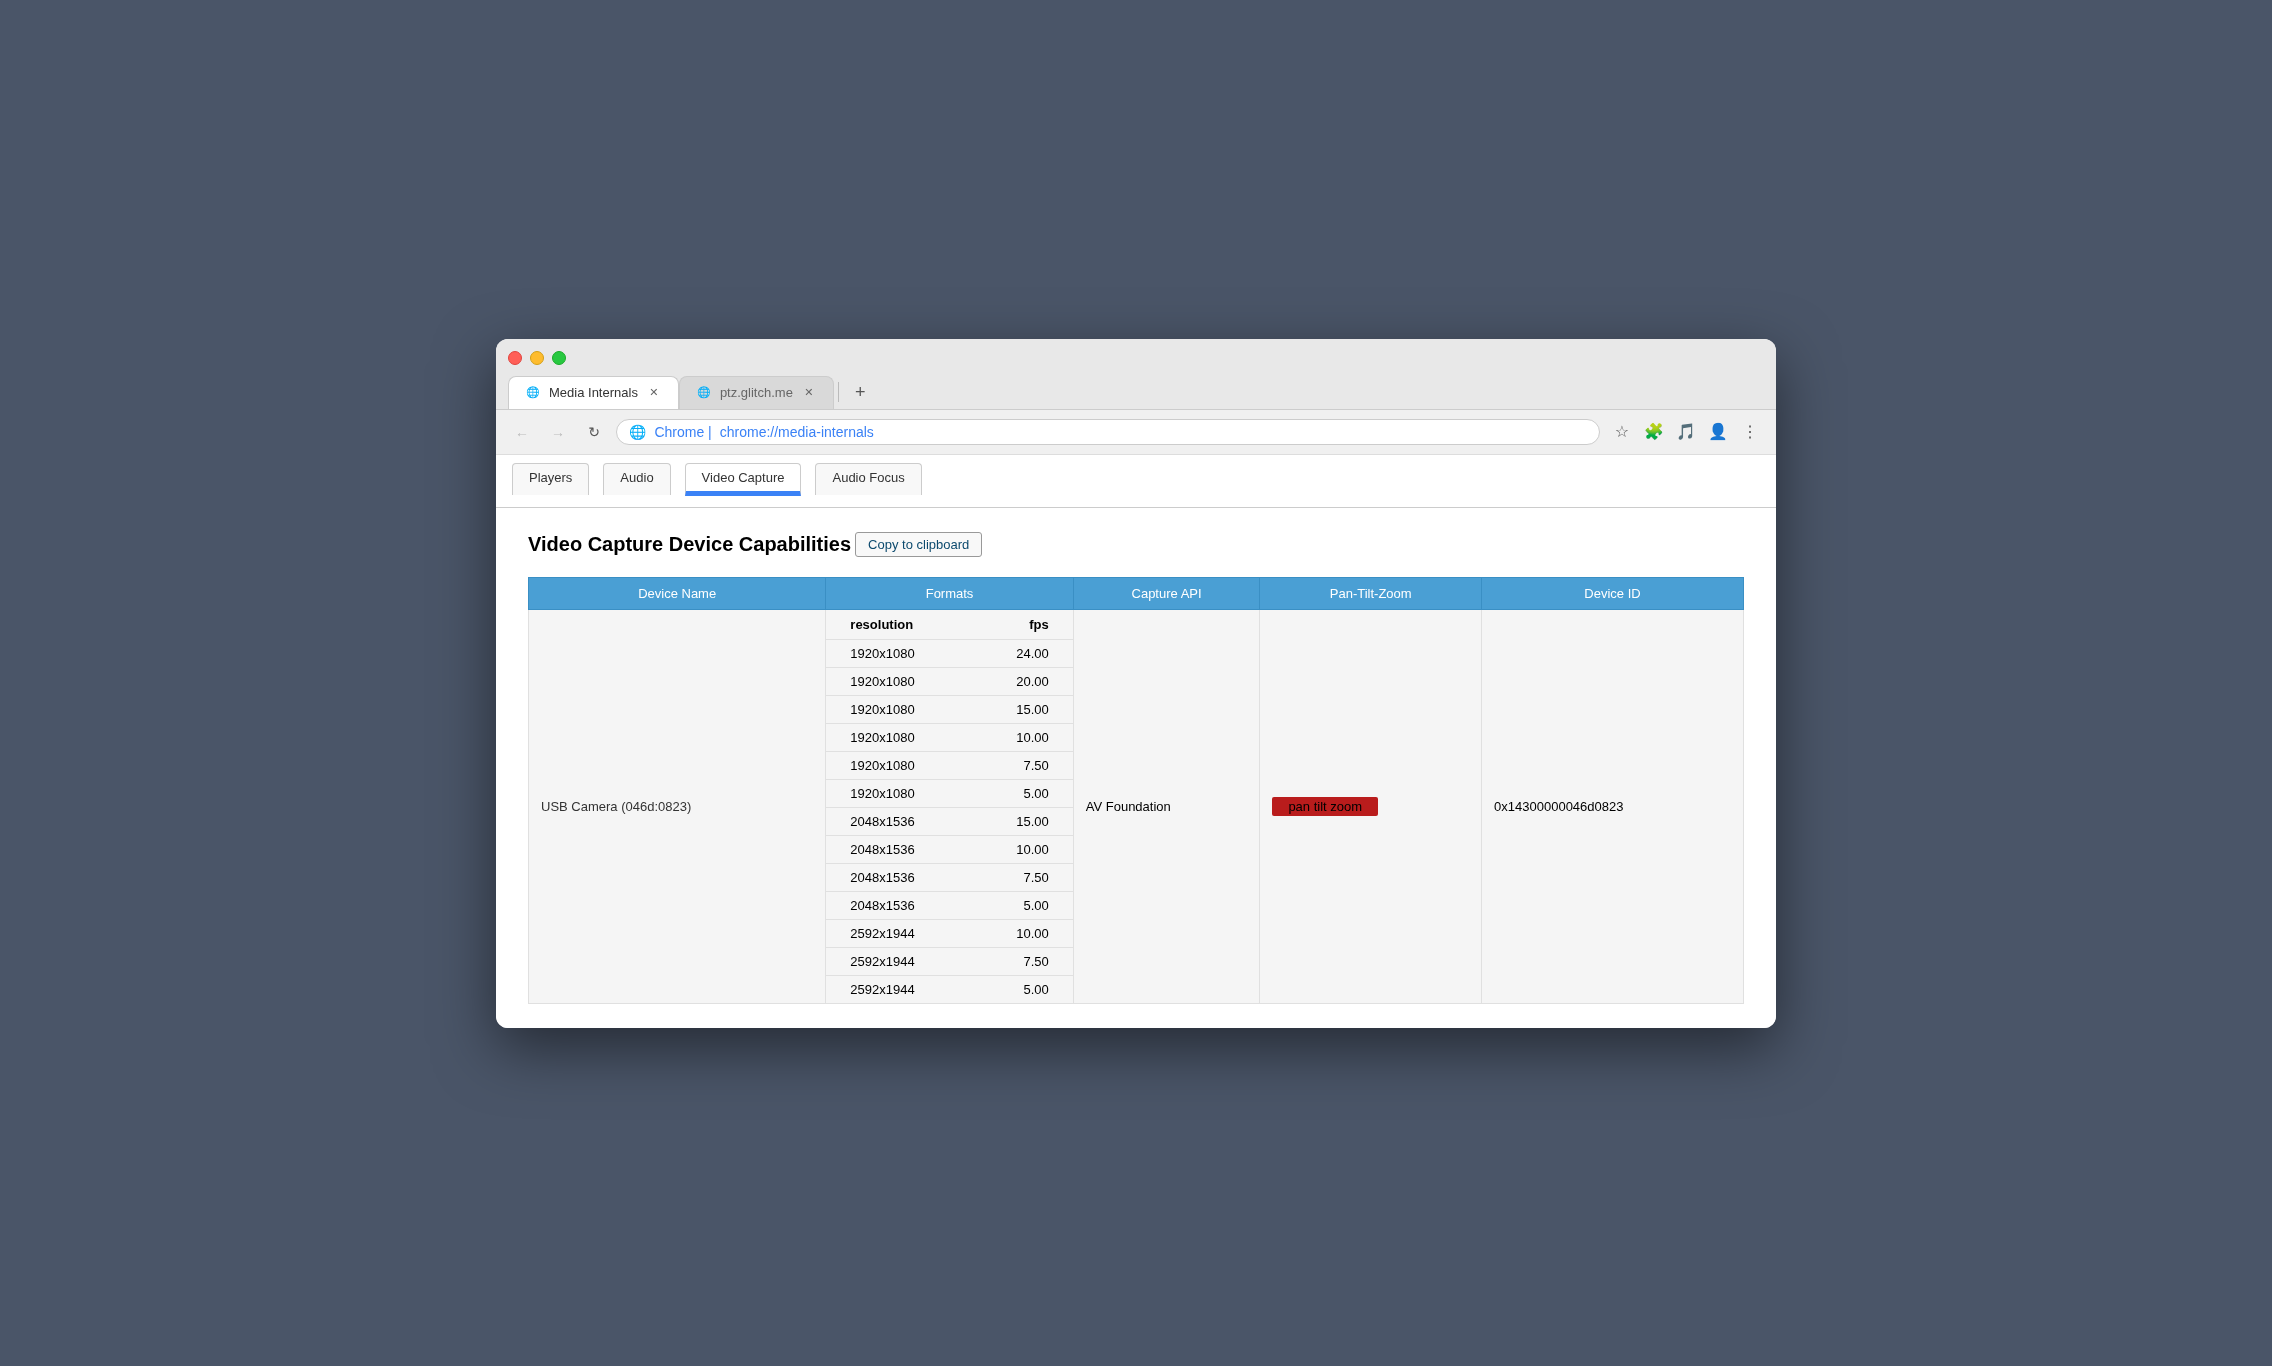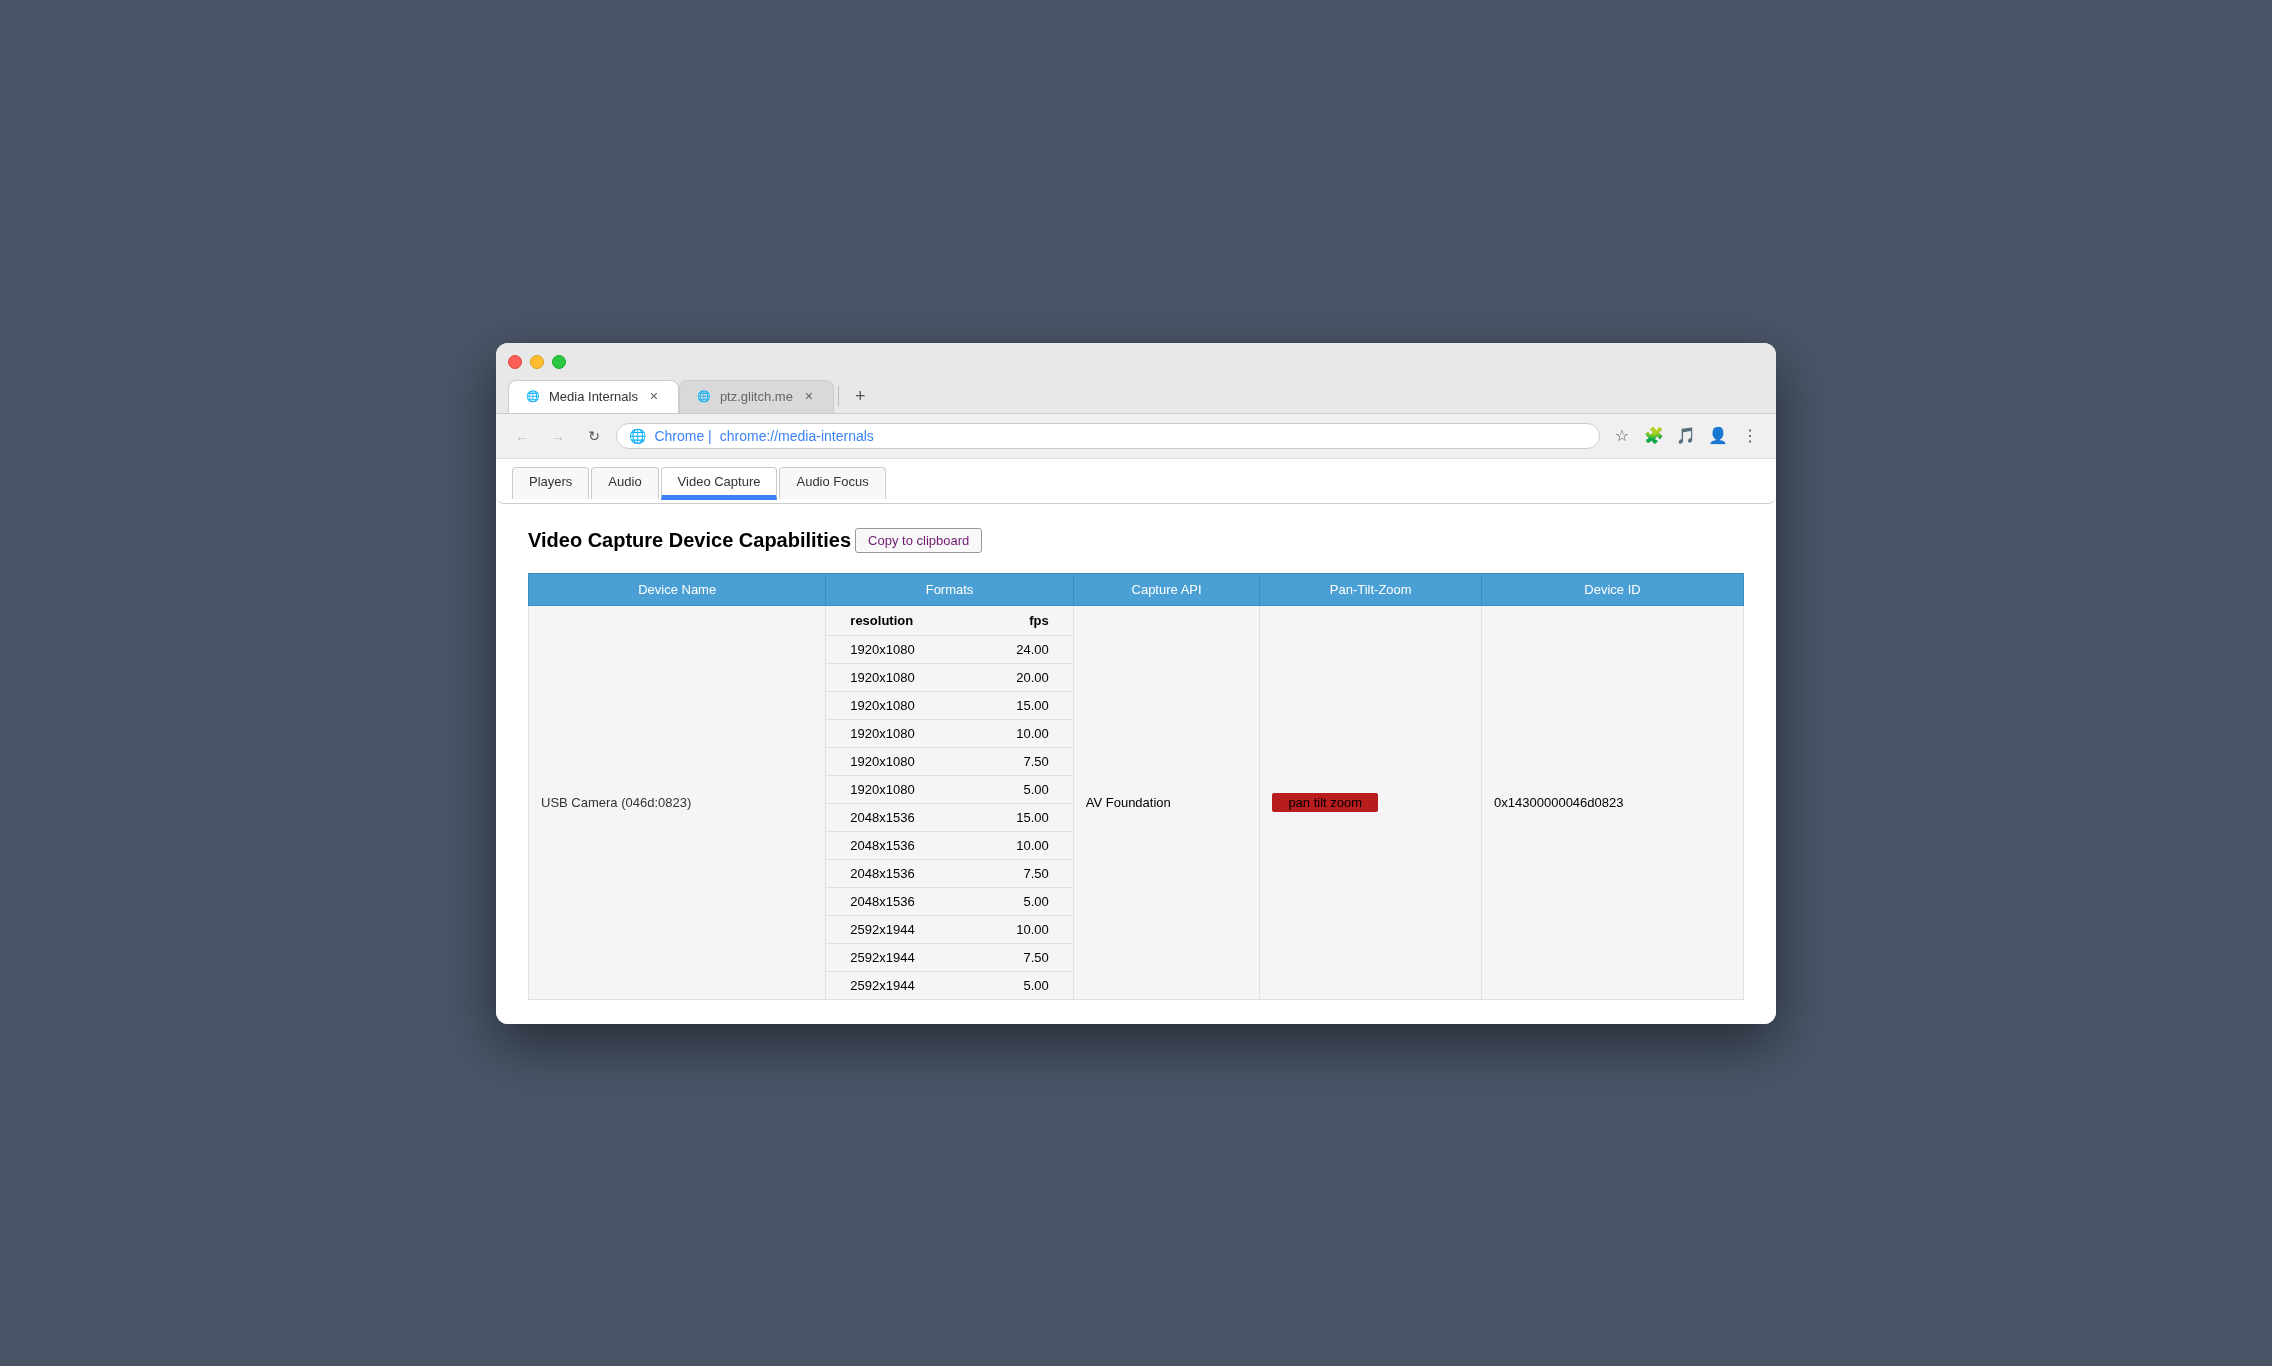--- a/index.html
+++ b/index.html
@@ -175,23 +175,22 @@
     
     .page-content {
       background: #ffffff;
       padding: 0;
     }
 
     
     .media-tabs {
       display: flex;
       border-bottom: 1px solid #ccc;
-      padding: 8px 16px 4px 16px;
-      gap: 0;
-      border-radius: 8px;
+      padding: 8px 16px 12px 16px;
+      gap: 12px;
     }
 
     .media-tab {
       padding: 6px 16px;
       font-size: 13px;
       color: #333;
       border: 1px solid #ccc;
       border-bottom: none;
       background: #f8f8f8;
       cursor: pointer;
@@ -224,21 +223,21 @@
       color: #000;
     }
 
     .copy-btn {
       padding: 4px 12px;
       border: 1px solid #999;
       background: #f8f8f8;
       border-radius: 3px;
       font-size: 13px;
       cursor: pointer;
-      color: #701a75;
+      color: #0c4a6e;
     }
 
     
     .cap-table {
       width: 100%;
       border-collapse: collapse;
       font-size: 13px;
     }
 
     .cap-table thead tr th {

